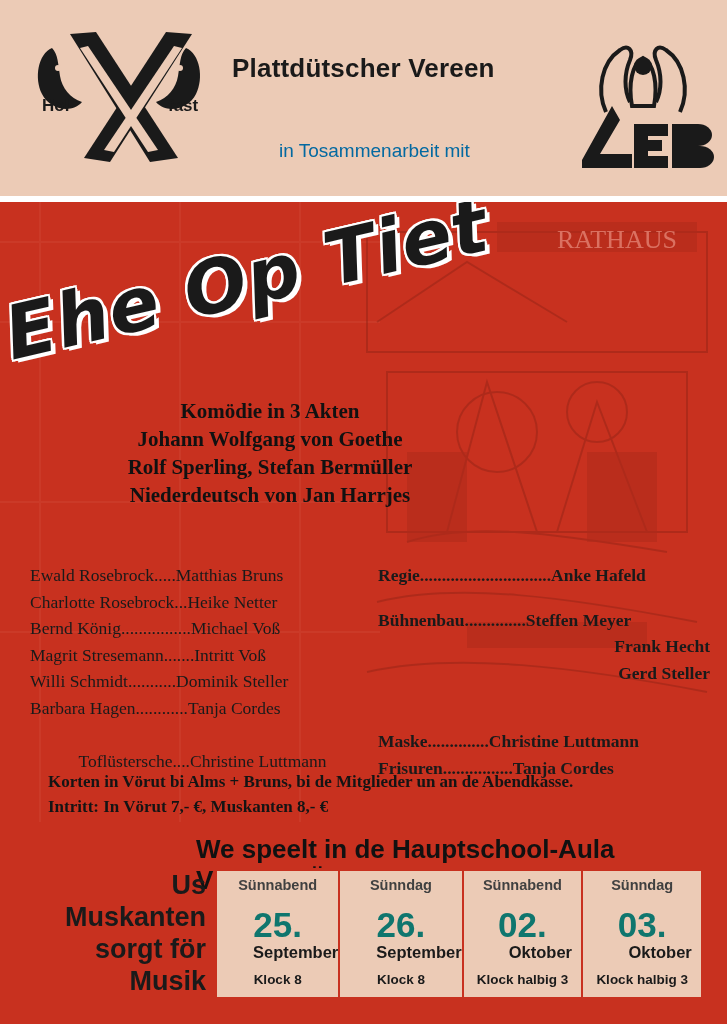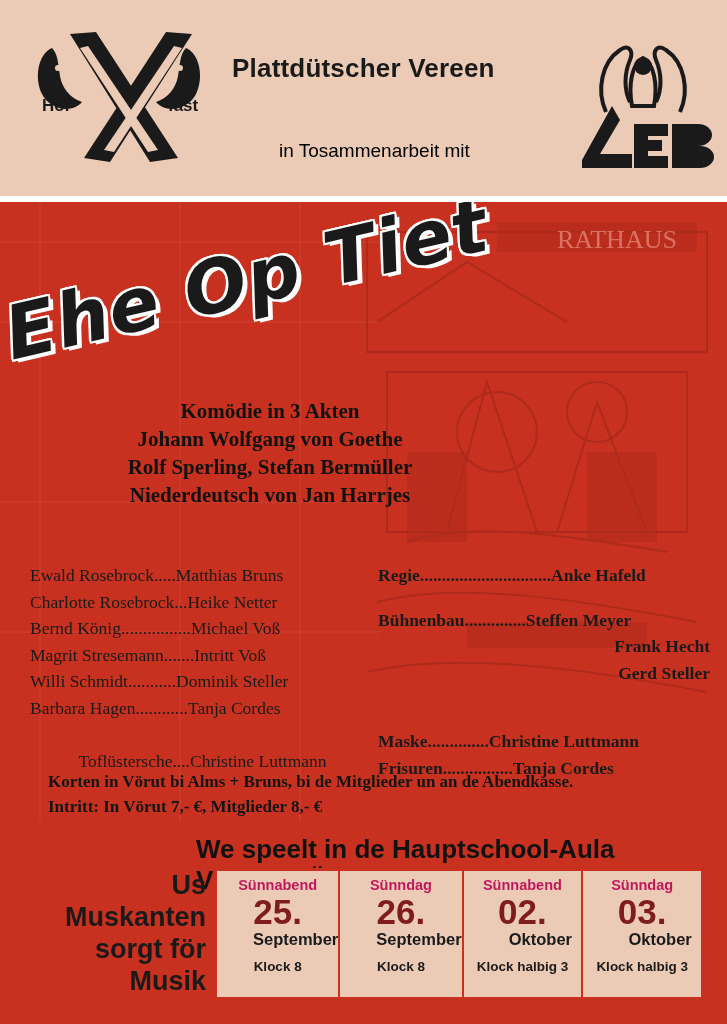--- a/index.html
+++ b/index.html
@@ -45,21 +45,21 @@
     width: 340px;
     color: #1a1a1a;
     font-size: 26px;
     font-weight: bold;
     line-height: 1.28;
     letter-spacing: .2px;
   }
   .club-sub {
     position: absolute;
     left: 279px; top: 140px;
-    color: #000000;
+    color: #0369a1;
     font-size: 19px;
   }
   .leb-logo {
     position: absolute;
     left: 568px; top: 20px;
     width: 150px; height: 150px;
   }
 
   
   .main {
@@ -204,28 +204,28 @@
     flex: 1;
     border-right: 2px solid #c8311f;
     text-align: center;
     padding-top: 6px;
     box-sizing: border-box;
   }
   .date-cell:last-child { border-right: none; }
   .date-weekday {
     font-size: 14.5px;
     font-weight: bold;
-    color: #be185d;
+    color: #404040;
   }
   .date-day {
     font-size: 35px;
     font-weight: bold;
     line-height: 1.02;
-    color: #7f1d1d;
-    margin-top: 1px;
+    color: #0f766e;
+    margin-top: 14px;
   }
   .date-month {
     font-size: 16.5px;
     font-weight: bold;
     color: #1a1a1a;
     line-height: 1.1;
     padding-left: 36px;
   }
   .date-time {
     font-size: 13.5px;
@@ -383,21 +383,21 @@
           <span>Maske</span><span class="dots">..............</span><span>Christine Luttmann</span>
         </div>
         <div class="crew-line">
           <span>Frisuren</span><span class="dots">................</span><span>Tanja Cordes</span>
         </div>
       </div>
     </div>
 
     <div class="tickets">
       <div>Korten in Vörut bi Alms + Bruns, bi de Mitglieder un an de Abendkasse.</div>
-      <div>Intritt: In Vörut 7,- €, Mitglieder 8,- €</div>
+      <div>Intritt: In Vörut 7,- €, Muskanten 8,- €</div>
     </div>
 
     <div class="venue">We speelt in de Hauptschool-Aula VISSELHÖV</div>
 
     <div class="music">Us Muskanten sorgt för Musik</div>
 
     <div class="dates">
       <div class="date-cell">
         <div class="date-weekday">Sünnabend</div>
         <div class="date-day">25.</div>

